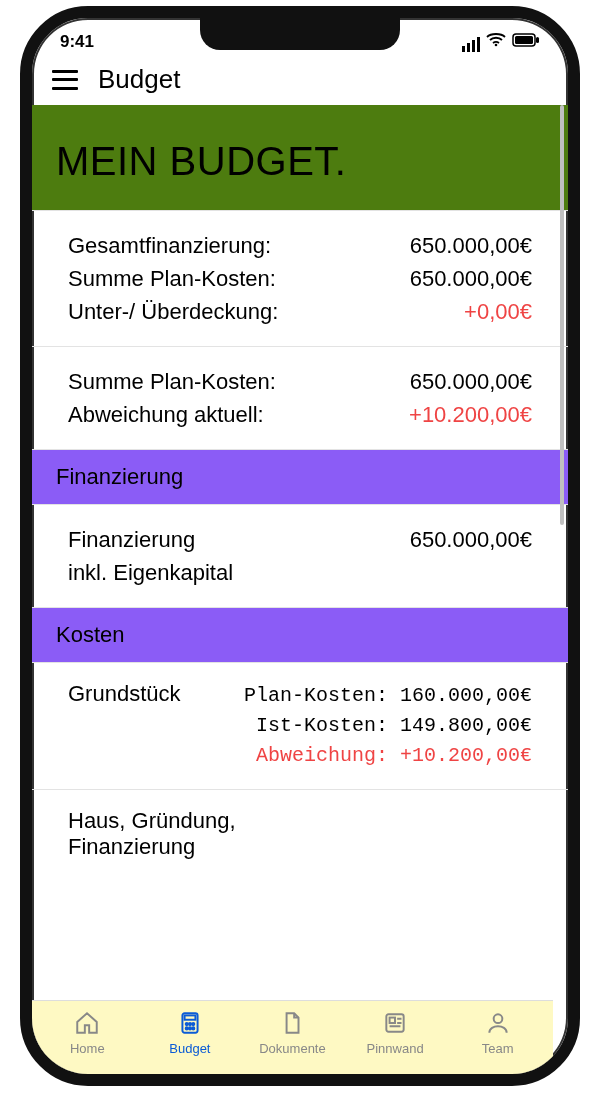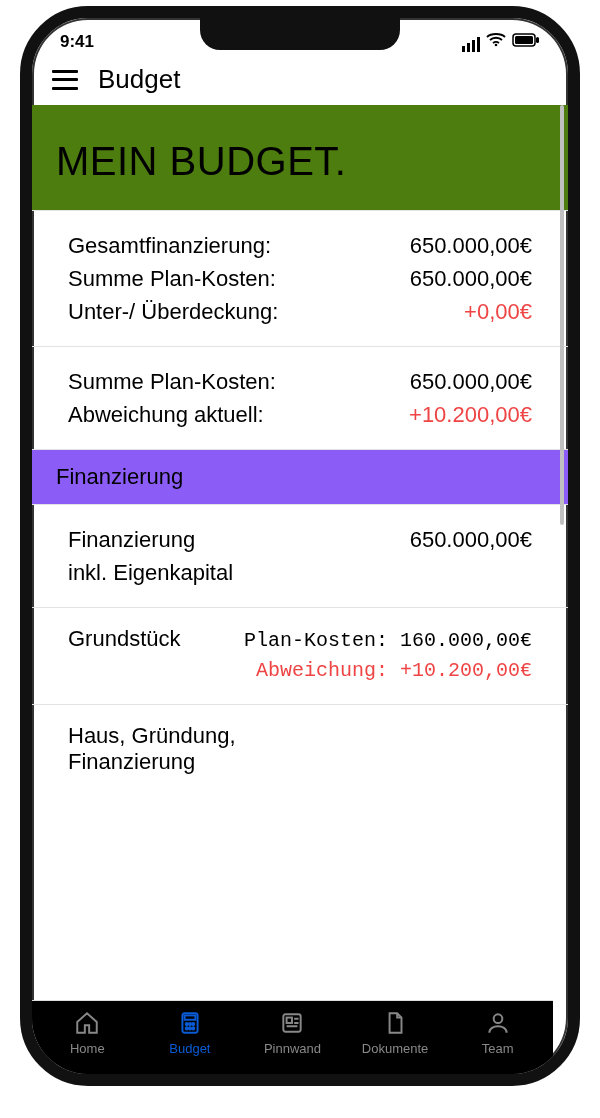--- a/index.html
+++ b/index.html
@@ -98,21 +98,21 @@
     border-top: 1px solid #e3e3e3;
   }
   .twocol { display:flex; }
   .twocol .left { flex:1; font-size:22px; }
   .twocol .right { text-align:right; font-size:20px; line-height:1.5; }
   .twocol .right div { white-space: nowrap; font-family: Liberation Mono, monospace; }
   .tabbar {
     position: absolute; bottom: 0; left:0; right:15px;
     display: flex;
     border-top: 1px solid #ddd;
-    background: #000000;
+    background: #fef9c3;
     padding: 8px 4px 18px;
   }
   .tab {
     flex:1; text-align:center;
     font-size: 13px; color:#888;
   }
   .tab.active { color:#0a5bd6; }
   .tab .ico { height:28px; display:flex; align-items:center; justify-content:center; margin-bottom:4px; }
   .tab svg { stroke:#888; fill:none; stroke-width:1.8; }
   .tab.active svg { stroke:#0a5bd6; }
@@ -190,25 +190,27 @@
     <div class="section">
       <div class="row">
         <span class="label">
           <span>Finanzierung</span><br>
           <span>inkl. Eigenkapital</span>
         </span>
         <span class="value">650.000,00€</span>
       </div>
     </div>
 
+    <div class="subheader">Kosten</div>
 
     <div class="section twocol">
       <div class="left">Grundstück</div>
       <div class="right">
         <div>Plan-Kosten: 160.000,00€</div>
+        <div>Ist-Kosten: 149.800,00€</div>
         <div class="green">Abweichung: +10.200,00€</div>
       </div>
     </div>
 
     <div class="section twocol">
       <div class="left">
         <span>Haus, Gründung,</span><br>
         <span>Finanzierung</span>
       </div>
     </div>
@@ -234,39 +236,39 @@
             <circle cx="9" cy="17" r="1"></circle>
             <circle cx="12" cy="17" r="1"></circle>
             <circle cx="15" cy="17" r="1"></circle>
           </svg>
         </div>
       <div>Budget</div>
     </div>
     <div class="tab">
       <div class="ico">
           <svg width="26" height="26" viewBox="0 0 24 24">
+            <path d="M7 3h7l4 4v14H7z"></path>
+            <path d="M14 3v4h4"></path>
+          </svg>
+        </div>
+      <div>Dokumente</div>
+    </div>
+    <div class="tab">
+      <div class="ico">
+          <svg width="26" height="26" viewBox="0 0 24 24">
             <rect x="4" y="4" width="16" height="16" rx="2"></rect>
             <rect x="7" y="7" width="5" height="5"></rect>
             <path d="M14 8h4M14 12h4M7 15h10"></path>
           </svg>
         </div>
       <div>Pinnwand</div>
     </div>
     <div class="tab">
       <div class="ico">
           <svg width="26" height="26" viewBox="0 0 24 24">
-            <path d="M7 3h7l4 4v14H7z"></path>
-            <path d="M14 3v4h4"></path>
-          </svg>
-        </div>
-      <div>Dokumente</div>
-    </div>
-    <div class="tab">
-      <div class="ico">
-          <svg width="26" height="26" viewBox="0 0 24 24">
             <circle cx="12" cy="8" r="4"></circle>
             <path d="M4 21c0-4 4-6 8-6s8 2 8 6"></path>
           </svg>
         </div>
       <div>Team</div>
     </div>
   </div>
 </div>
 
 </body></html>

